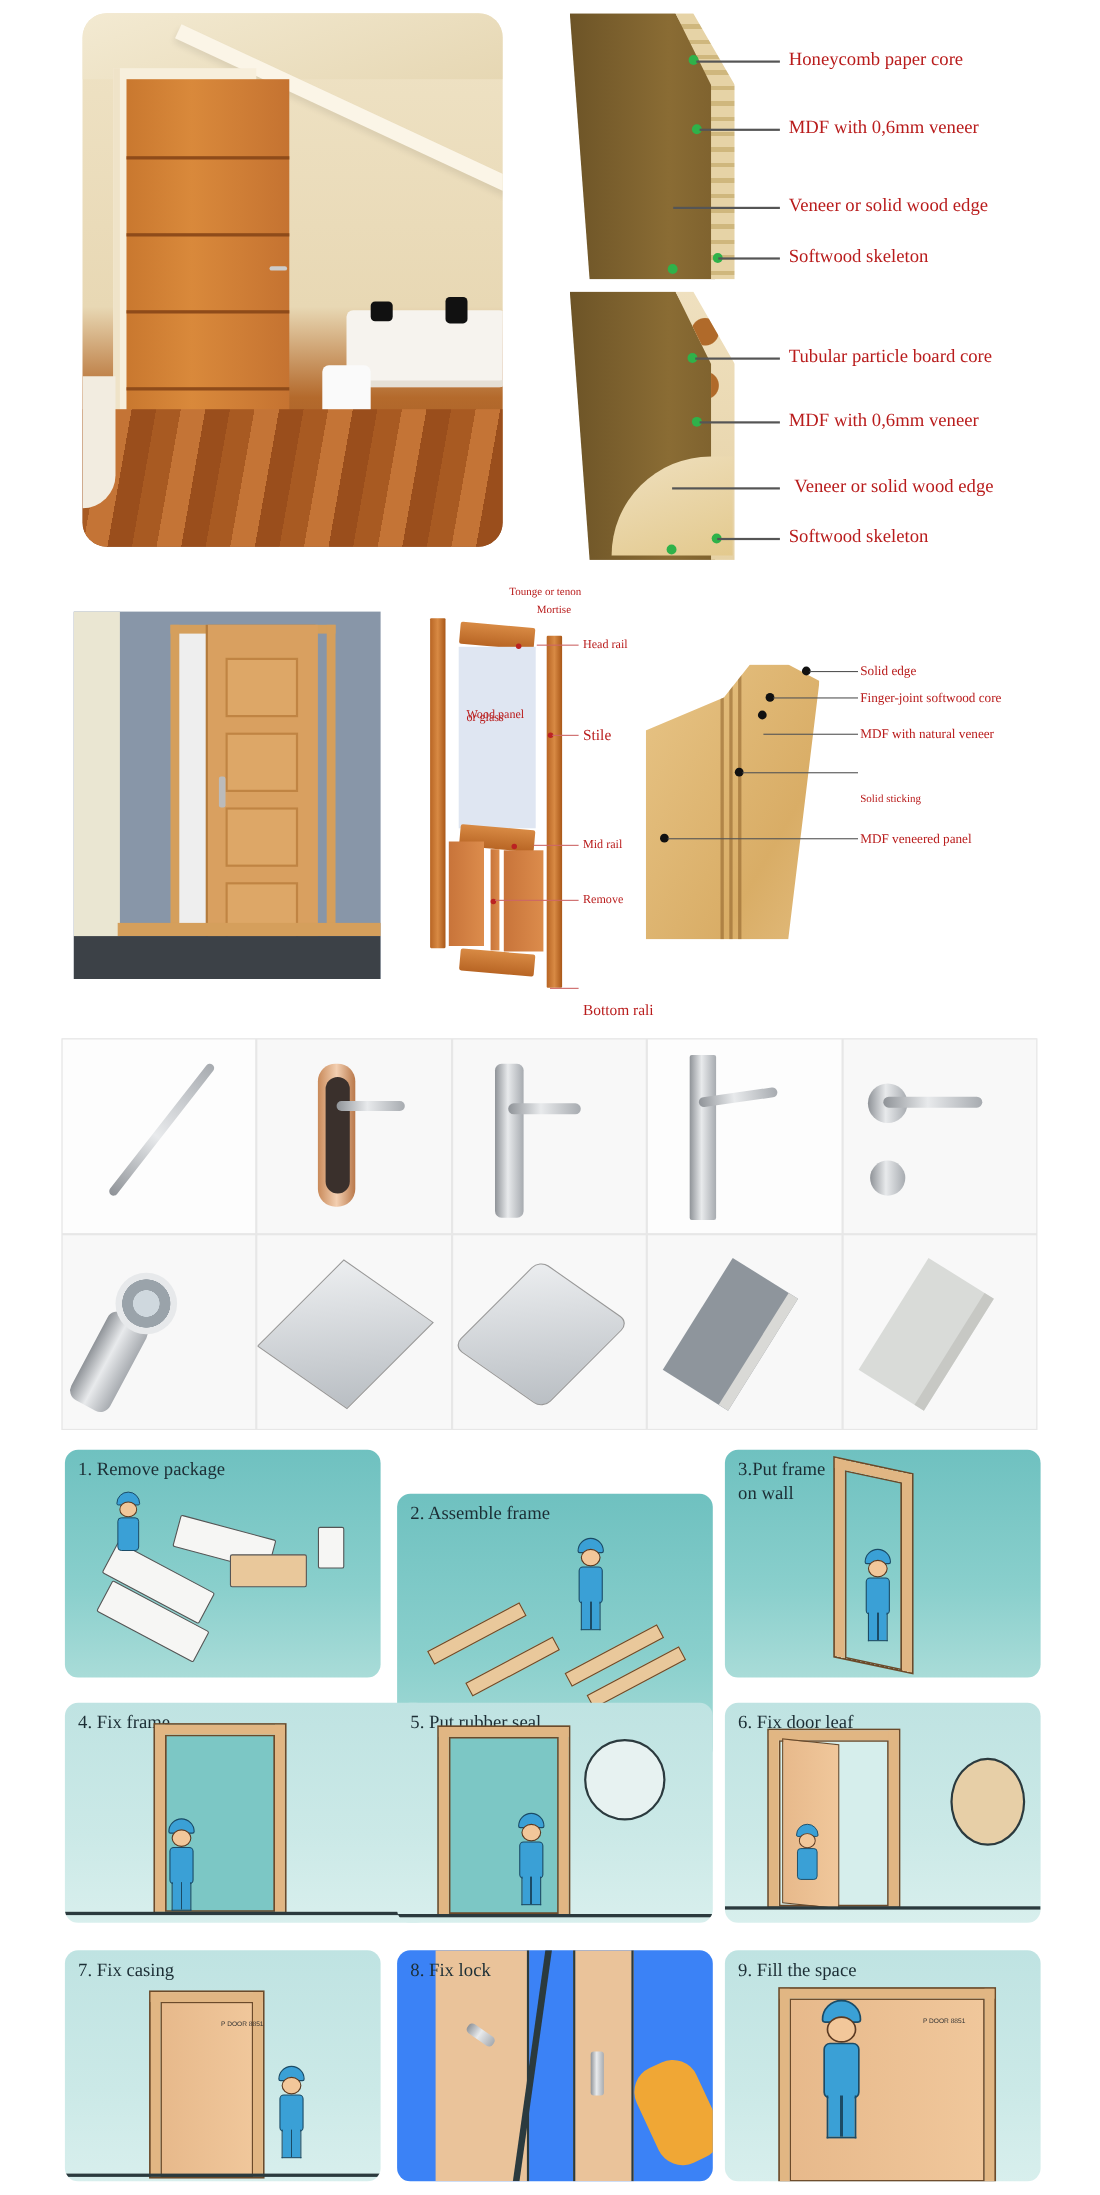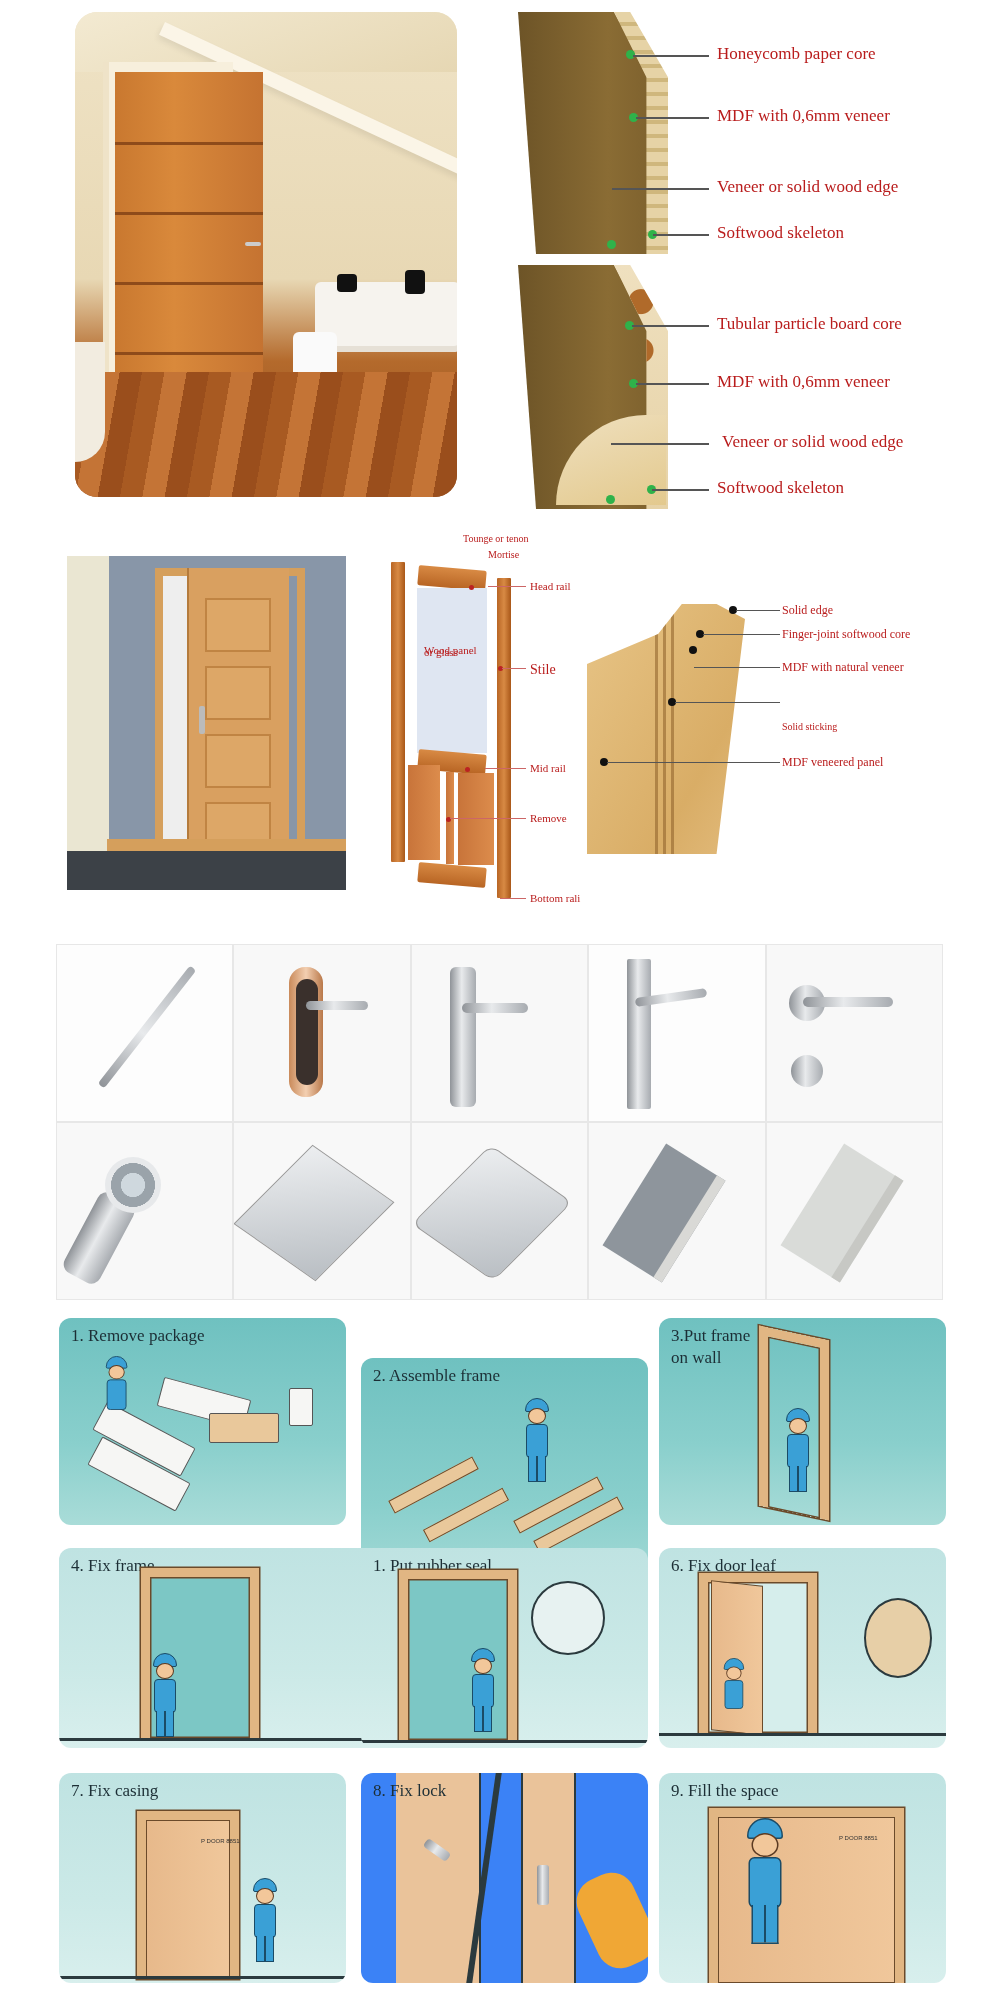--- a/index.html
+++ b/index.html
@@ -167,21 +167,21 @@
 <div class="dot-r" style="left:446px;top:817px"></div>
 <div class="leader" style="left:488px;top:586px;width:38px;height:1px;background:#c66"></div>
 <div class="leader" style="left:502px;top:668px;width:24px;height:1px;background:#c66"></div>
 <div class="leader" style="left:485px;top:768px;width:41px;height:1px;background:#c66"></div>
 <div class="leader" style="left:450px;top:818px;width:76px;height:1px;background:#c66"></div>
 <div class="leader" style="left:500px;top:898px;width:26px;height:1px;background:#c66"></div>
 <div class="label" style="left:530px;top:580px;font-size:11px">Head rail</div>
 <div class="label" style="left:530px;top:662px;font-size:14px">Stile</div>
 <div class="label" style="left:530px;top:762px;font-size:11px">Mid rail</div>
 <div class="label" style="left:530px;top:812px;font-size:11px">Remove</div>
-<div class="label" style="left:530px;top:892px;font-size:11px">Bottom rali</div>
+<div class="label" style="left:530px;top:912px;font-size:14px">Bottom rali</div>
 
 <div class="stick">
   <div class="groove" style="left:68px"></div>
   <div class="groove" style="left:76px"></div>
   <div class="groove" style="left:84px"></div>
 </div>
 <div class="dot-k" style="left:729px;top:606px"></div>
 <div class="dot-k" style="left:696px;top:630px"></div>
 <div class="dot-k" style="left:689px;top:646px"></div>
 <div class="dot-k" style="left:668px;top:698px"></div>
@@ -279,21 +279,21 @@
   <div class="frame-door" style="left:82px;top:20px;width:118px;height:170px;background:#7cc7c5"></div>
   <div class="floorline" style="top:190px;width:100%"></div>
   <div class="worker" style="left:92px;top:105px">
       <div class="cap"></div>
       <div class="head"></div>
       <div class="body"></div>
       <div class="legs"></div>
     </div>
 </div>
 <div class="step light" style="left:361px;top:1548px;width:287px;height:200px">
-  <div class="title">1. Put rubber seal</div>
+  <div class="title">5. Put rubber seal</div>
   <div class="frame-door" style="left:38px;top:22px;width:118px;height:170px;background:#7cc7c5"></div>
   <div style="position:absolute;left:170px;top:33px;width:74px;height:74px;border-radius:50%;border:2px solid #2b3a3e;background:#e7f2f1"></div>
   <div class="floorline" style="top:192px;width:100%"></div>
   <div class="worker" style="left:108px;top:100px">
       <div class="cap"></div>
       <div class="head"></div>
       <div class="body"></div>
       <div class="legs"></div>
     </div>
 </div>

